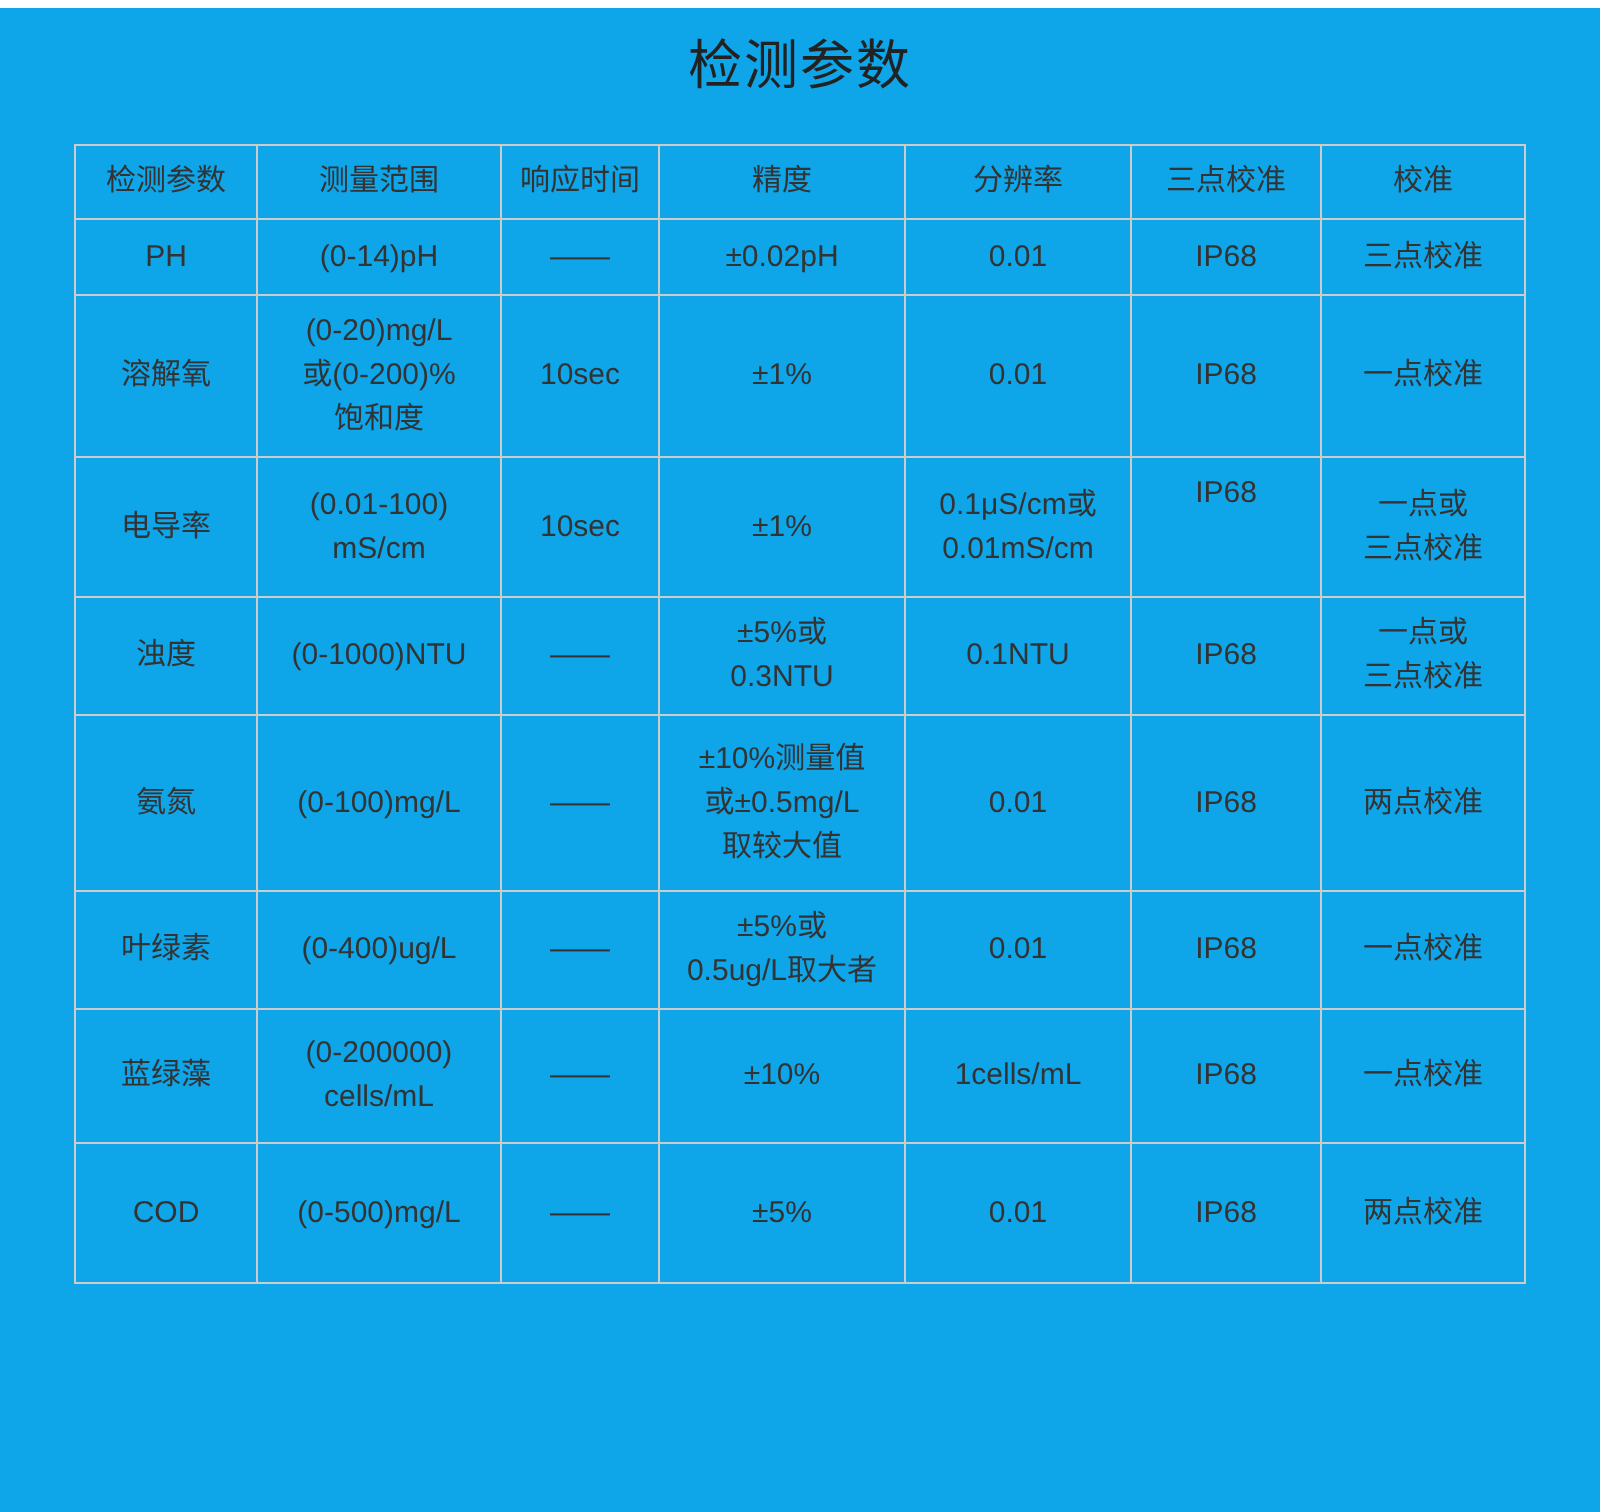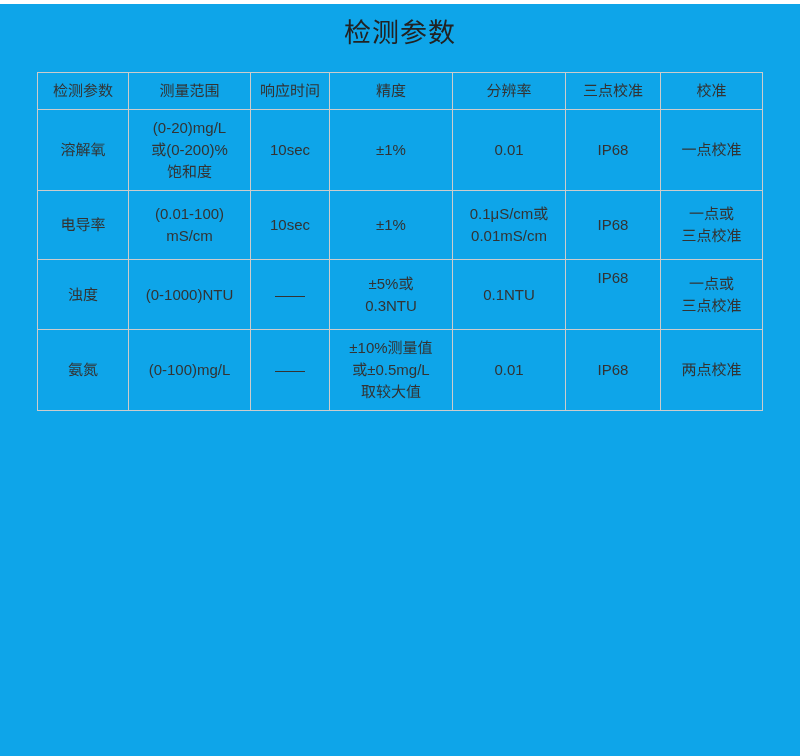--- a/index.html
+++ b/index.html
@@ -89,20 +89,29 @@
         <th>测量范围</th>
         <th>响应时间</th>
         <th>精度</th>
         <th>分辨率</th>
         <th>三点校准</th>
         <th>校准</th>
       </tr>
     </thead>
     <tbody id="spec-table-body">
         <tr>
+          <td>PH</td>
+          <td>(0-14)pH</td>
+          <td>——</td>
+          <td>±0.02pH</td>
+          <td>0.01</td>
+          <td>IP68</td>
+          <td>三点校准</td>
+        </tr>
+        <tr>
           <td>溶解氧</td>
           <td>(0-20)mg/L
 或(0-200)%
 饱和度</td>
           <td>10sec</td>
           <td>±1%</td>
           <td>0.01</td>
           <td>IP68</td>
           <td>一点校准</td>
         </tr>
@@ -133,15 +142,44 @@
           <td>氨氮</td>
           <td>(0-100)mg/L</td>
           <td>——</td>
           <td>±10%测量值
 或±0.5mg/L
 取较大值</td>
           <td>0.01</td>
           <td>IP68</td>
           <td>两点校准</td>
         </tr>
+        <tr>
+          <td>叶绿素</td>
+          <td>(0-400)ug/L</td>
+          <td>——</td>
+          <td>±5%或
+0.5ug/L取大者</td>
+          <td>0.01</td>
+          <td>IP68</td>
+          <td>一点校准</td>
+        </tr>
+        <tr>
+          <td>蓝绿藻</td>
+          <td>(0-200000)
+cells/mL</td>
+          <td>——</td>
+          <td>±10%</td>
+          <td>1cells/mL</td>
+          <td>IP68</td>
+          <td>一点校准</td>
+        </tr>
+        <tr>
+          <td>COD</td>
+          <td>(0-500)mg/L</td>
+          <td>——</td>
+          <td>±5%</td>
+          <td>0.01</td>
+          <td>IP68</td>
+          <td>两点校准</td>
+        </tr>
       </tbody>
   </table>
 </div>
 
 </body></html>

